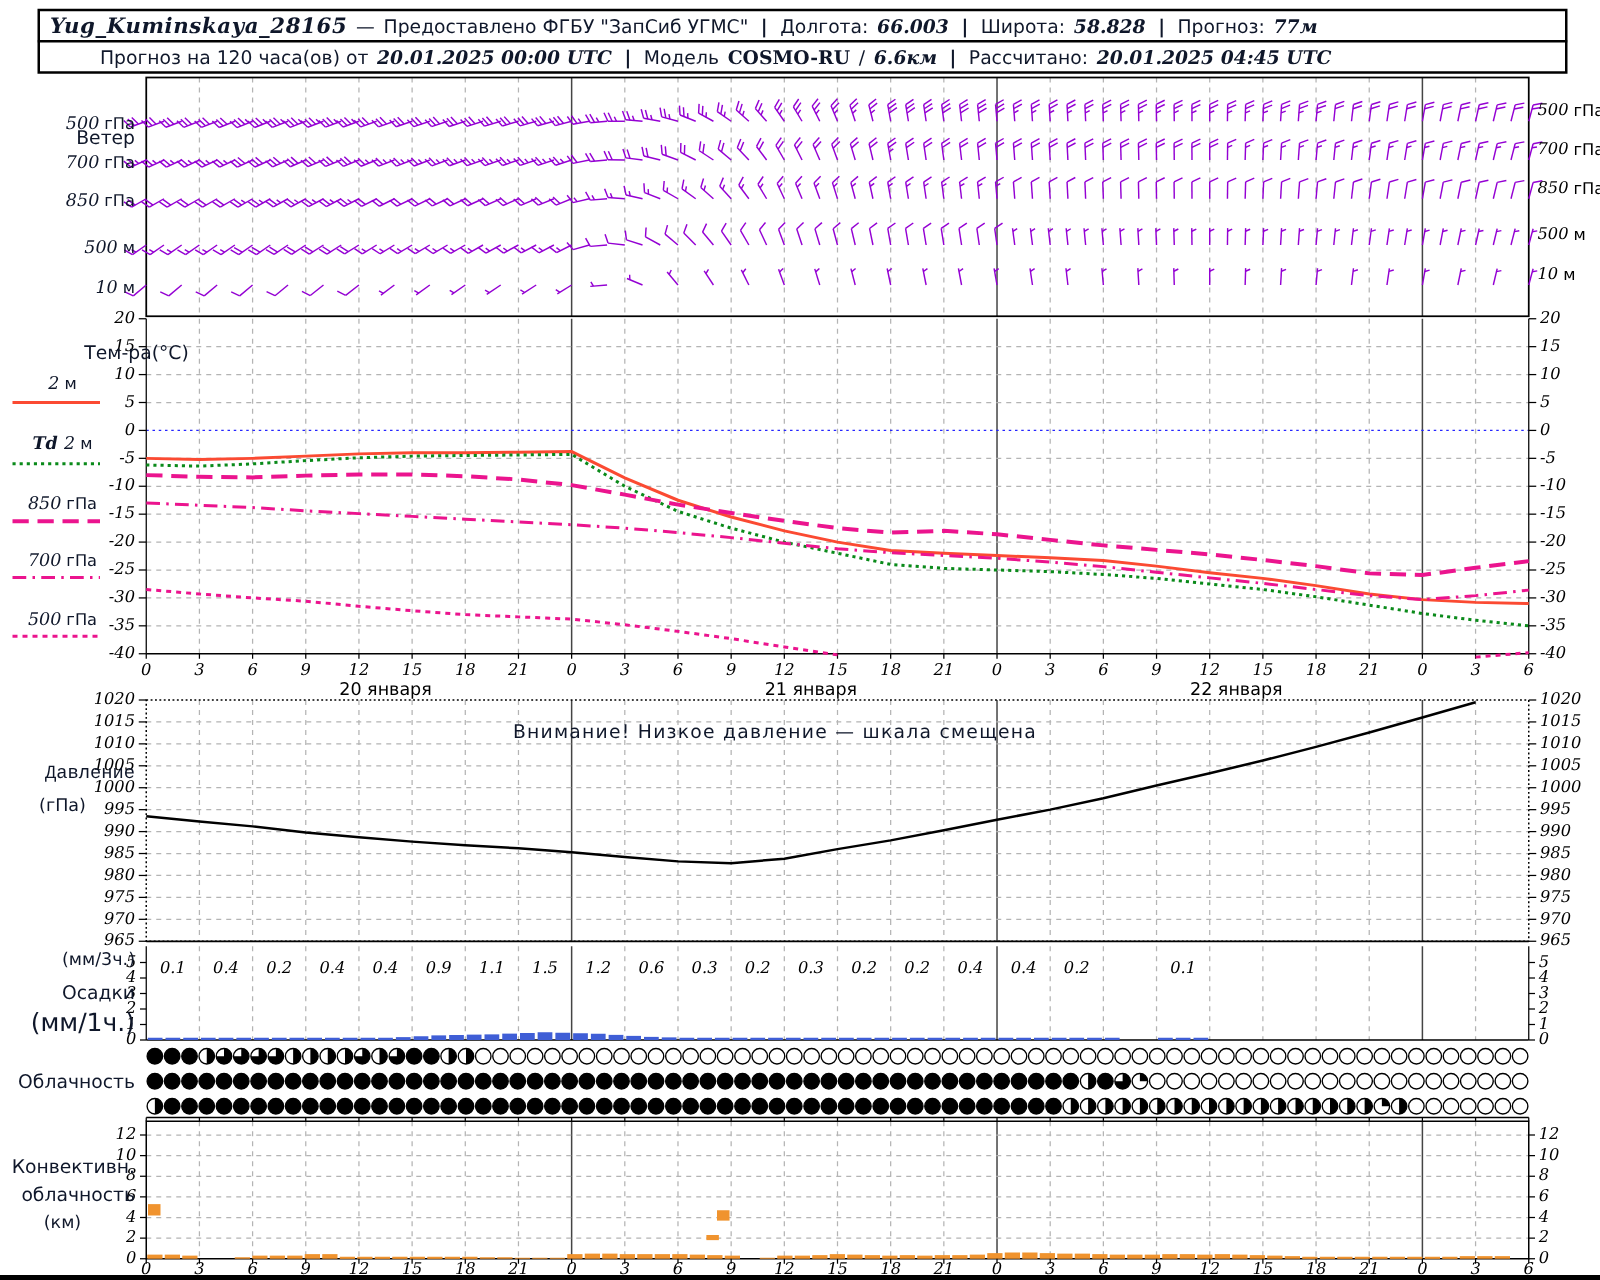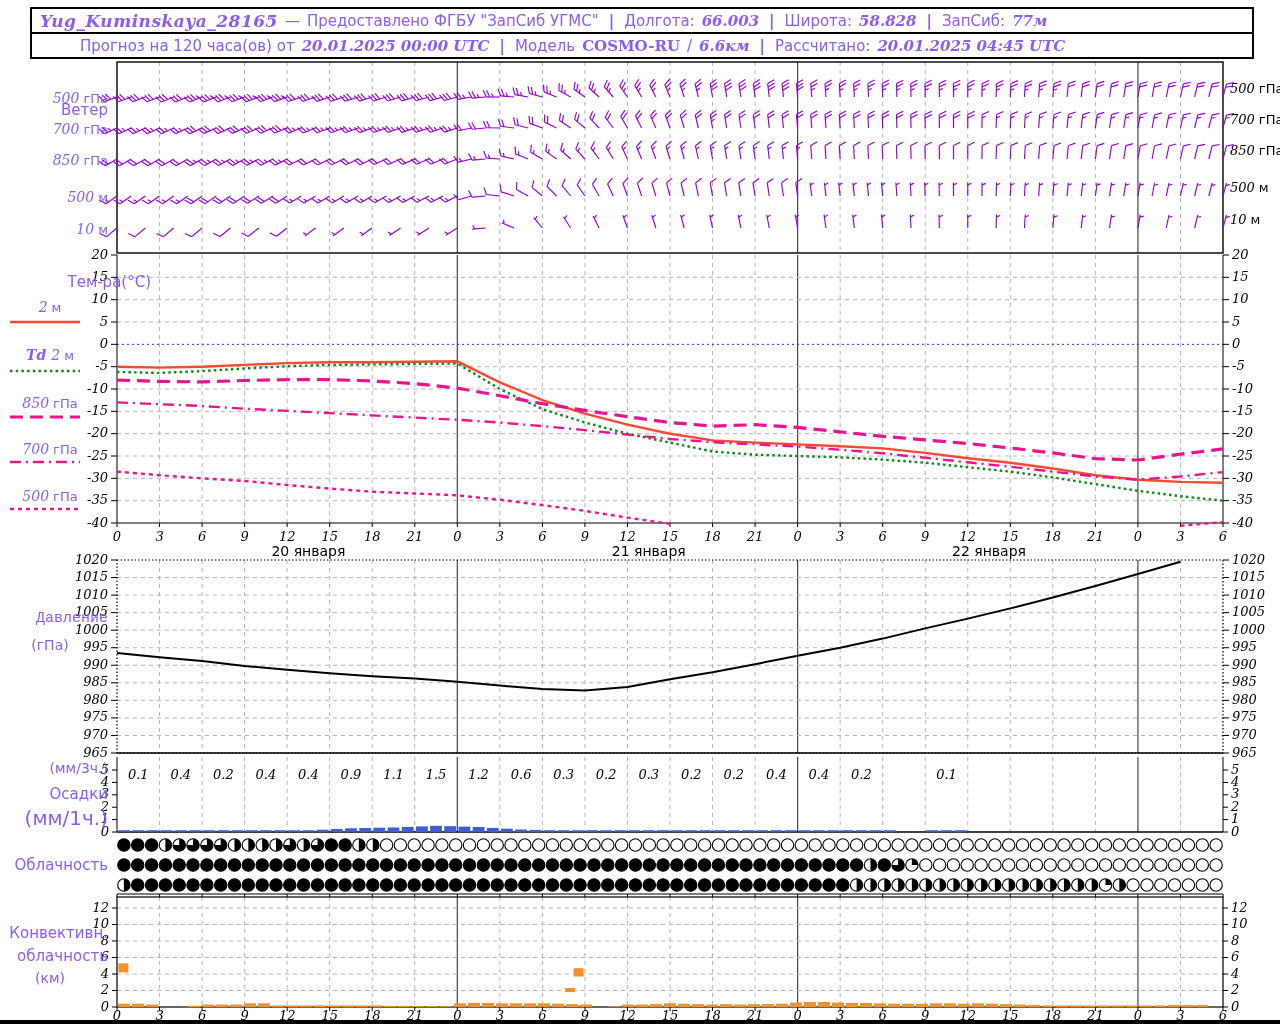--- a/index.html
+++ b/index.html
@@ -1,17 +1,17 @@
 <!DOCTYPE html>
 <html><head>
 <meta charset="utf-8">
 <style>
   html,body{margin:0;padding:0;background:#fff;}
   .page{position:relative;width:1280px;height:1024px;background:#fff;overflow:hidden;
-        font-family:"DejaVu Sans",sans-serif;color:#8b5cf6;}
+        font-family:"DejaVu Sans",sans-serif;color:#0f172a;}
   svg{position:absolute;left:0;top:0;}
   .hdrbox{position:absolute;left:30px;width:1224px;height:27px;border:2px solid #000;
           background:#fff;display:flex;align-items:center;box-sizing:border-box;
           font:15px "DejaVu Sans",sans-serif;white-space:nowrap;padding:0 8px;gap:7px;}
   .hdr1{top:7px;}
   .hdr2{top:32px;padding-left:48px;}
   .stn{font:bold italic 17px "DejaVu Serif",serif;letter-spacing:.5px;}
   .val{font:bold italic 15px "DejaVu Serif",serif;text-align:right;}
   .mdl{font:bold 15px "DejaVu Serif",serif;}
   .sep{padding:0 3px;font-weight:bold;}
@@ -35,21 +35,21 @@
     <span class="stn">Yug_Kuminskaya_28165</span>
     <span>—</span>
     <span>Предоставлено ФГБУ "ЗапСиб УГМС"</span>
     <span class="sep">|</span>
     <span>Долгота:</span>
     <span class="val">66.003</span>
     <span class="sep">|</span>
     <span>Широта:</span>
     <span class="val">58.828</span>
     <span class="sep">|</span>
-    <span>ЗапСиб:</span>
+    <span>Прогноз:</span>
     <span class="val">77м</span>
   </div>
 
   <div class="hdrbox hdr2">
     <span>Прогноз на 120 часа(ов) от</span>
     <span class="val">20.01.2025 00:00 UTC</span>
     <span class="sep">|</span>
     <span>Модель</span>
     <span class="mdl">COSMO-RU</span>
     <span>/</span>
@@ -2067,20 +2067,21 @@
     <span class="tdp">Td</span><span class="inum">2</span><span class="iunit">м</span></div>
   <div class="clabel" style="top:395px;">
     <span class="tdp"></span><span class="inum">850</span><span class="iunit">гПа</span></div>
   <div class="clabel" style="top:441px;">
     <span class="tdp"></span><span class="inum">700</span><span class="iunit">гПа</span></div>
   <div class="clabel" style="top:488px;">
     <span class="tdp"></span><span class="inum">500</span><span class="iunit">гПа</span></div>
 
   <div class="llabel" style="top:610px;font-family:Liberation Mono, monospace;">Давление</div>
   <div class="clabel" style="top:637px;">(гПа)</div>
+  <div class="warn">Внимание! Низкое давление  —  шкала смещена</div>
 
   <div class="llabel" style="top:760px;font-size:14px;">(мм/3ч.)</div>
   <div class="llabel" style="top:785px;">Осадки</div>
   <div class="llabel" style="top:806px;font-size:20px;">(мм/1ч.)</div>
 
   <div class="llabel" style="top:856px;">Облачность</div>
 
   <div class="llabel" style="top:924px;">Конвективн.</div>
   <div class="llabel" style="top:947px;">облачность</div>
   <div class="clabel" style="top:970px;">(км)</div>

